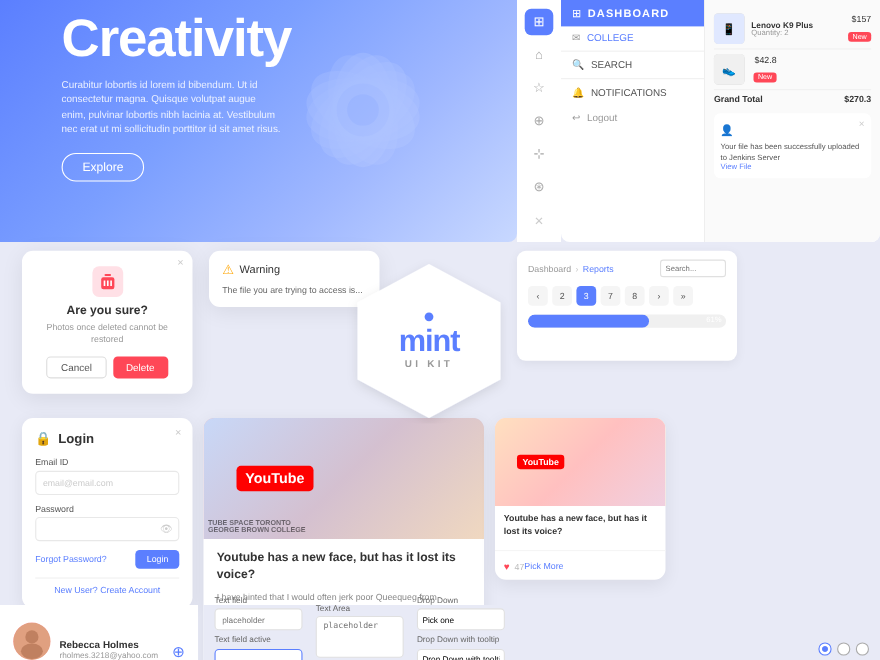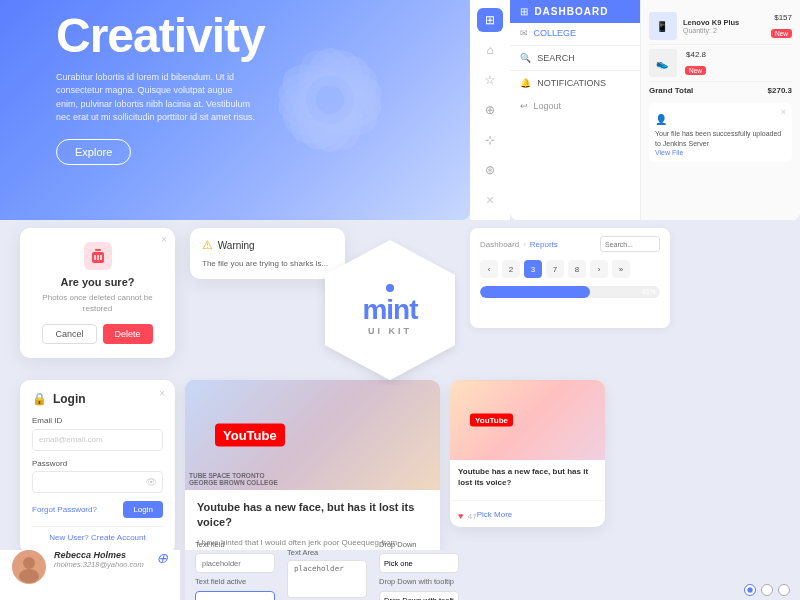--- a/index.html
+++ b/index.html
@@ -428,22 +428,22 @@
     .blog-card-small .blog-content { padding: 6px 8px; }
     .blog-card-small .blog-title { font-size: 8px; }
     .blog-card-small .blog-footer { padding: 4px 8px; }
 
     
     .profile-row {
       position: absolute;
       bottom: 0; left: 0;
       width: 180px; height: 50px;
       background: white;
-      display: flex; align-items: flex-start;
-      gap: 8px; padding: 0 12px; font-style: italic;
+      display: flex; align-items: flex-end;
+      gap: 8px; padding: 0 12px;
     }
     .avatar {
       width: 34px; height: 34px;
       border-radius: 50%;
       background: linear-gradient(135deg, #ff9a9e, #fad0c4);
       overflow: hidden;
       flex-shrink: 0;
     }
     .profile-info { flex: 1; }
     .profile-name { font-size: 9px; font-weight: 700; color: #333; }
@@ -620,21 +620,21 @@
     <button class="btn-cancel">Cancel</button>
     <button class="btn-delete">Delete</button>
   </div>
 </div>
 
 <div class="warning-card">
   <div class="warning-header">
     <span class="warning-icon">⚠</span>
     <span class="warning-title">Warning</span>
   </div>
-  <div class="warning-text">The file you are trying to sharks is...</div>
+  <div class="warning-text">The file you are trying to access is...</div>
 </div>
 
 <div class="mint-badge">
   <svg class="mint-hexagon" viewBox="0 0 150 150">
     <polygon points="75,5 140,40 140,110 75,145 10,110 10,40" fill="white" filter="url(#shadow)"></polygon>
     <defs>
       <filter id="shadow">
         <feDropShadow dx="0" dy="3" stdDeviation="5" flood-color="rgba(0,0,0,0.1)"></feDropShadow>
       </filter>
     </defs>

